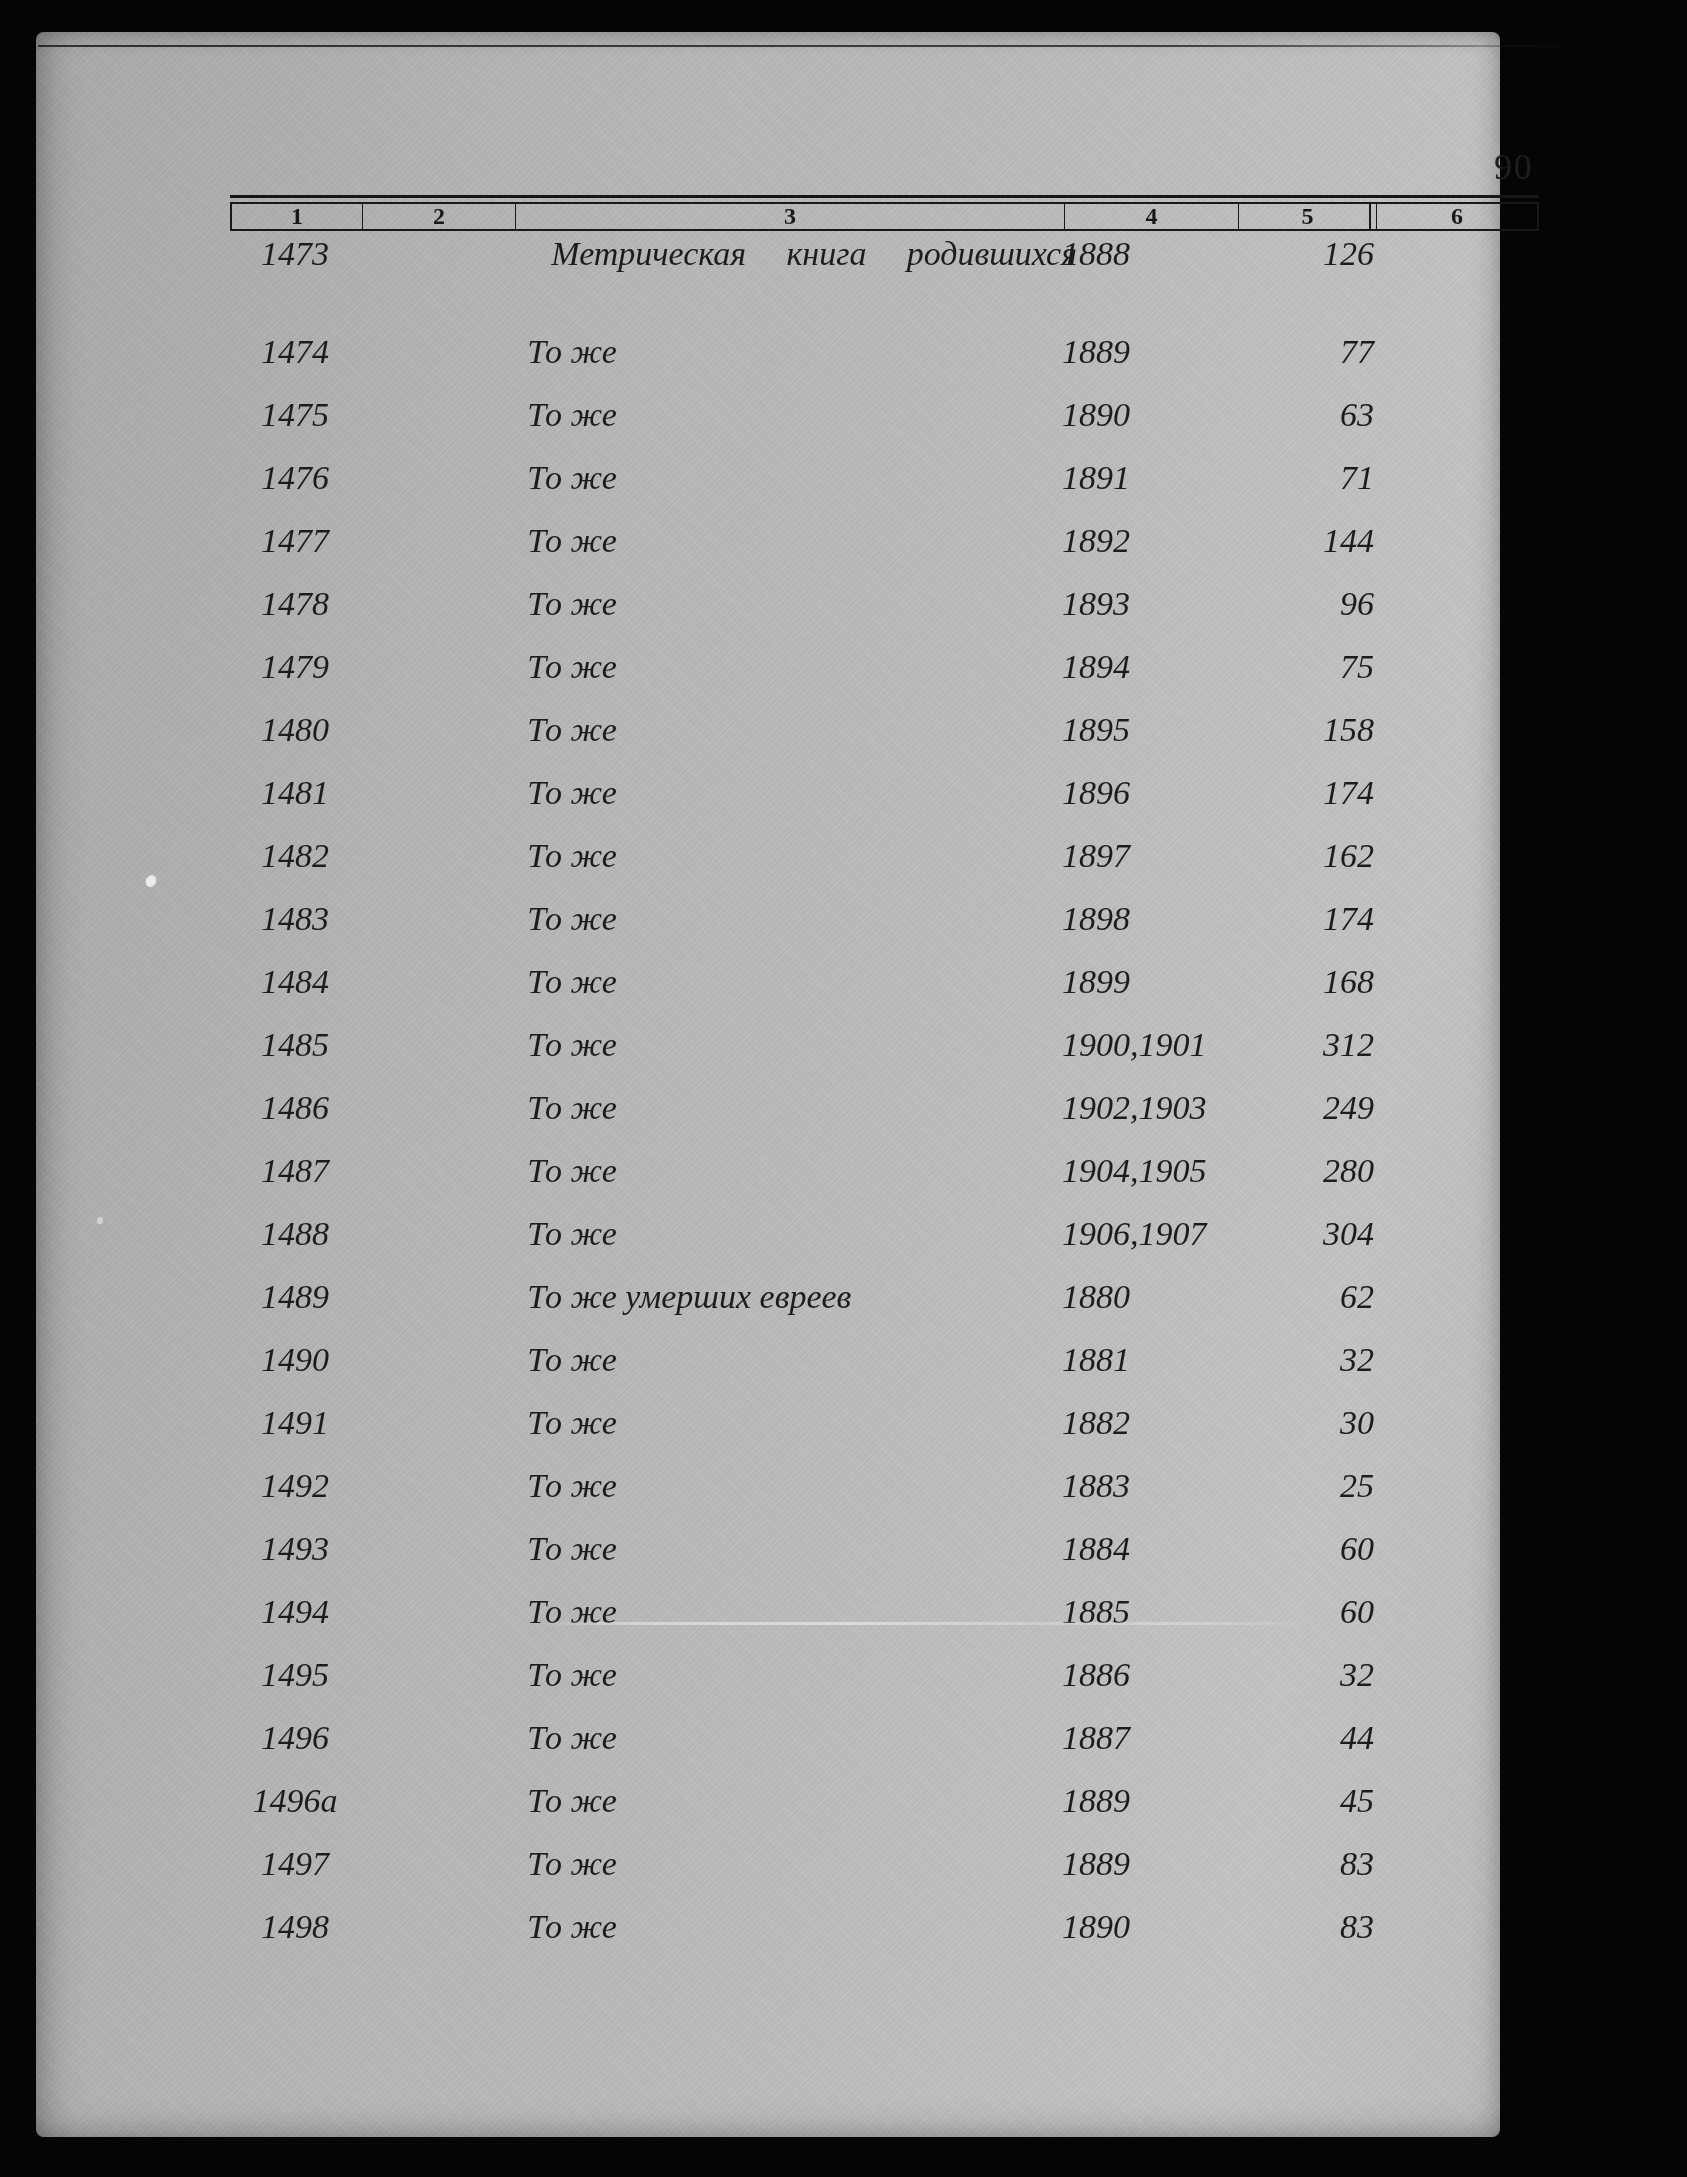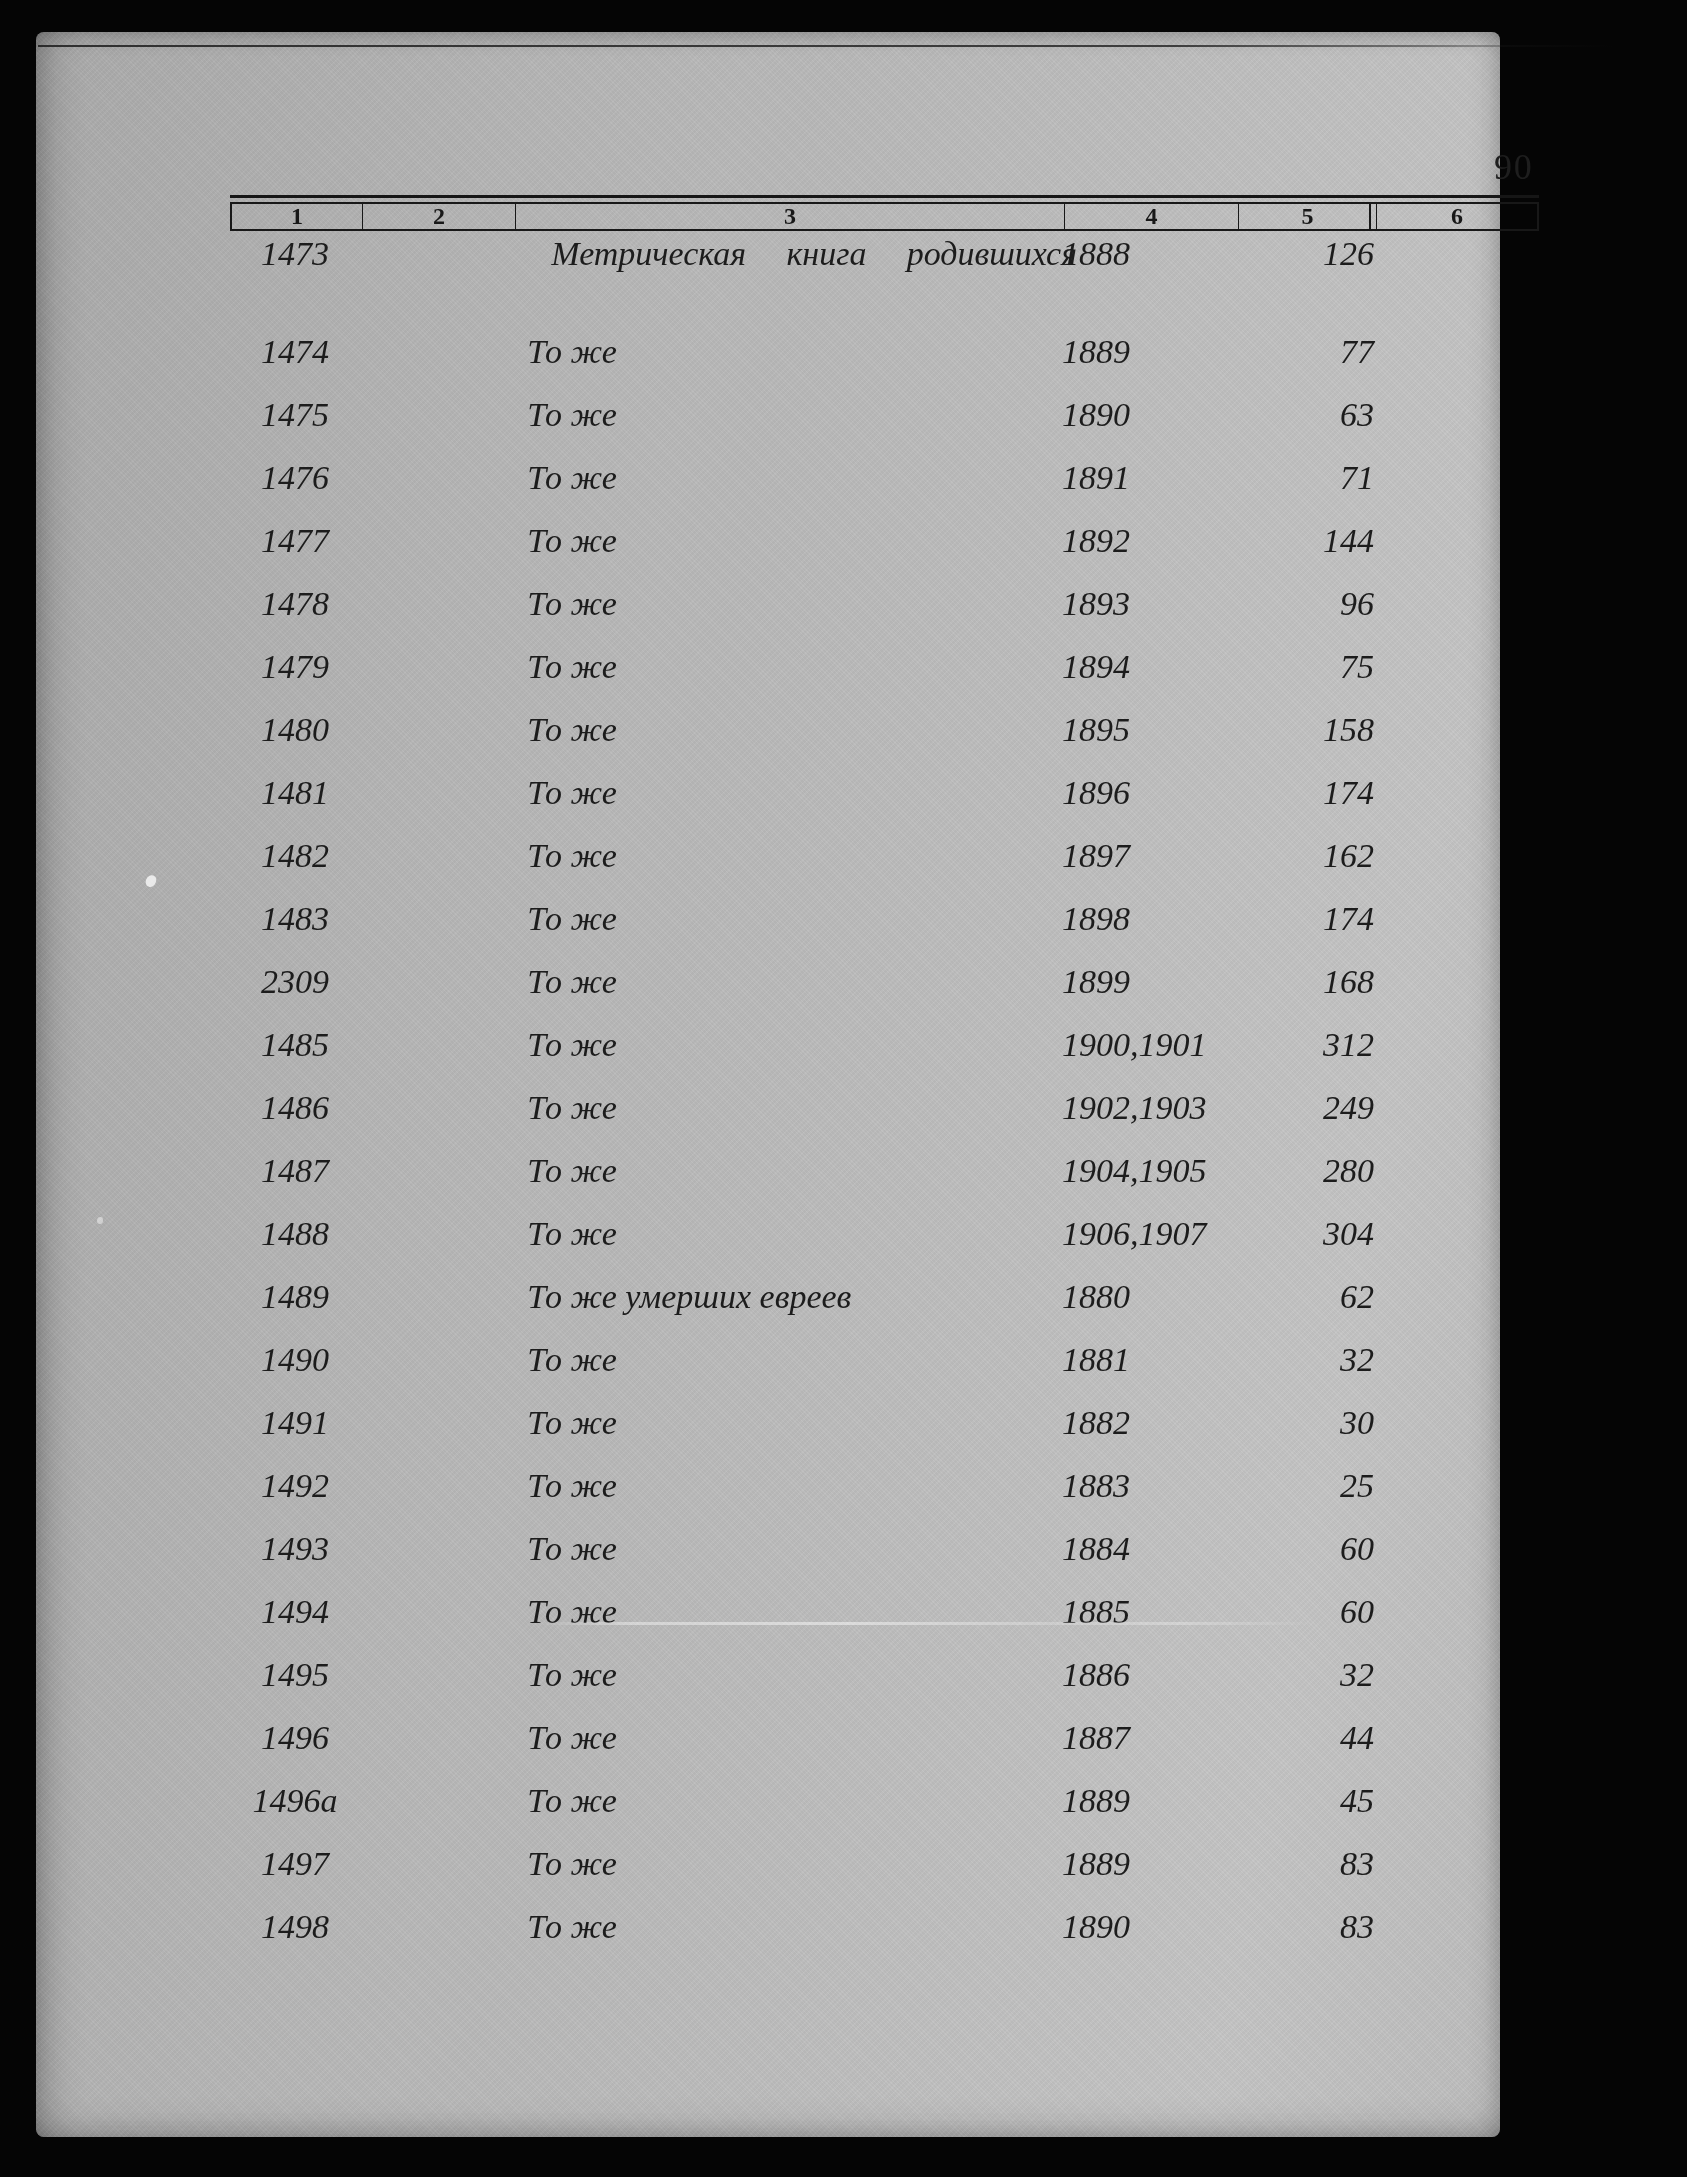--- a/index.html
+++ b/index.html
@@ -291,21 +291,21 @@
   <div class="row">
     <div class="cell c1"><span>1483</span></div>
     <div class="cell c2"></div>
     <div class="cell c3"><span>То же</span></div>
     <div class="cell c4"><span>1898</span></div>
     <div class="cell c5"><span>174</span></div>
     <div class="cell c6"></div>
   </div>
 
   <div class="row">
-    <div class="cell c1"><span>2309</span></div>
+    <div class="cell c1"><span>1484</span></div>
     <div class="cell c2"></div>
     <div class="cell c3"><span>То же</span></div>
     <div class="cell c4"><span>1899</span></div>
     <div class="cell c5"><span>168</span></div>
     <div class="cell c6"></div>
   </div>
 
   <div class="row">
     <div class="cell c1"><span>1485</span></div>
     <div class="cell c2"></div>

